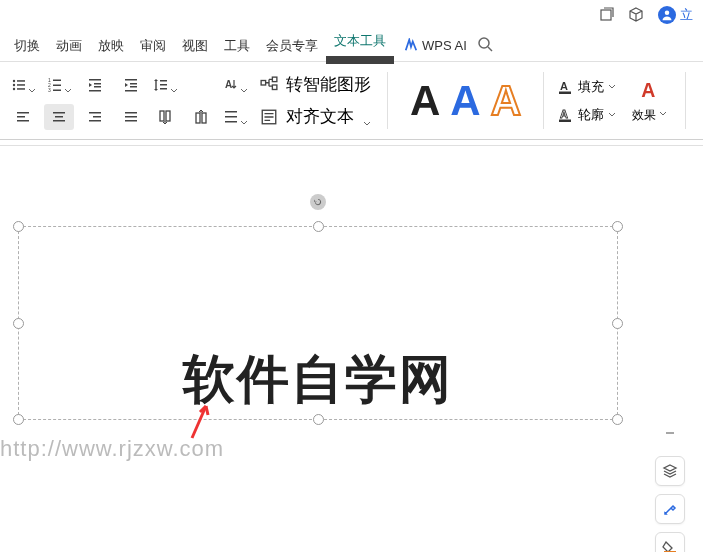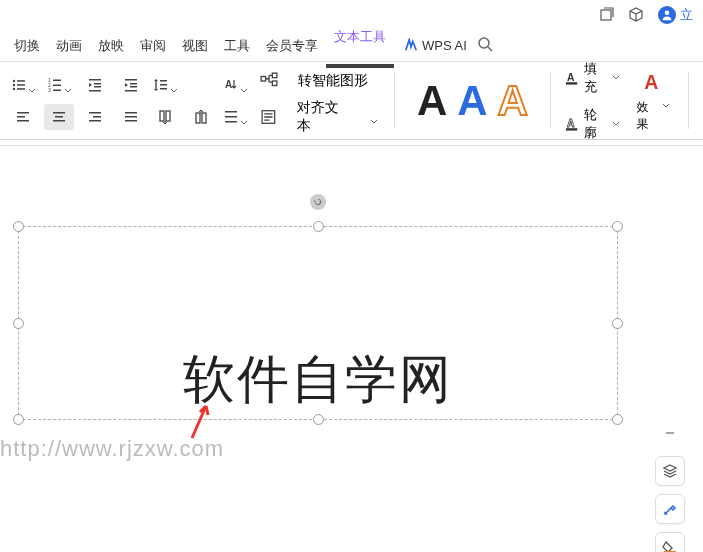--- a/index.html
+++ b/index.html
@@ -5,48 +5,48 @@
 *{box-sizing:border-box;margin:0;padding:0;font-family:"Microsoft YaHei",sans-serif}
 body{width:703px;height:552px;background:#fff;overflow:hidden;position:relative}
 .toprow{height:30px;display:flex;align-items:center;justify-content:flex-end;padding:0 10px;gap:14px;border-bottom:1px solid transparent}
 .toprow .ic{width:16px;height:16px;display:flex;align-items:center;justify-content:center;color:#555}
 .user{display:flex;align-items:center;gap:4px;color:#2c6ae0;font-size:13px}
 .avatar{width:18px;height:18px;border-radius:50%;background:#2c6ae0;display:flex;align-items:center;justify-content:center}
 .avatar svg{width:12px;height:12px;fill:#fff}
 .menubar{height:32px;display:flex;align-items:center;padding:0 6px;gap:0;font-size:13px;color:#333;border-bottom:1px solid #e0e0e0}
 .menubar .mi{padding:4px 8px;cursor:pointer}
 .menubar .orange{color:#e67e22}
-.menubar .active{color:#8b5cf6;border-bottom:4px solid #404040;padding-bottom:18px}
+.menubar .active{color:#0f766e;border-bottom:8px solid #404040;padding-bottom:6px}
 .menubar .ai{display:flex;align-items:flex-start;gap:4px;margin-left:10px;color:#333}
 .menubar .ai .logo{width:14px;height:14px}
 .menubar .search{margin-left:10px;color:#666}
 .toolbar{height:78px;display:flex;align-items:stretch;border-bottom:1px solid #d0d0d0;background:#fff;padding:6px 8px;gap:4px}
 .sep{width:1px;background:#e0e0e0;margin:4px 6px}
 .tgroup{display:flex;flex-direction:column;justify-content:center;gap:6px}
 .trow{display:flex;align-items:center;gap:6px}
 .tbtn{width:30px;height:26px;display:flex;align-items:center;justify-content:center;border-radius:3px;cursor:pointer}
 .tbtn.sel{background:#e8e8e8}
 .tbtn svg{width:16px;height:16px}
 .dd{display:flex;align-items:center;cursor:pointer}
 .dd .caret{width:8px;height:8px;margin-left:1px}
-.smartbtn{display:flex;gap:20px;height:26px;padding:0 6px;font-size:14px;cursor:pointer}
+.smartbtn{display:flex;align-items:center;gap:8px;height:26px;padding:0 6px;font-size:17px;cursor:pointer}
 .artgroup{display:flex;align-items:center;justify-content:center;gap:10px;padding:0 12px}
 .artA{font-size:42px;font-weight:900;font-family:Arial,sans-serif}
 .filldd{display:flex;align-items:center;gap:4px;font-size:13px;padding:2px 4px;cursor:pointer}
 .bigbtn{display:flex;flex-direction:column;align-items:center;justify-content:center;padding:0 8px;font-size:12px;gap:4px;cursor:pointer}
 .canvas{position:relative;width:100%;height:410px;background:#fff;margin-top:28px}
 .canvasbar{position:absolute;top:-28px;left:0;right:0;height:6px;background:#fff;border-bottom:1px solid #e0e0e0}
 .textbox{position:absolute;left:18px;top:58px;width:600px;height:194px;border:1px dashed #b0b0b0}
 .handle{position:absolute;width:11px;height:11px;border:1px solid #999;background:#fff;border-radius:50%}
 .h-tl{left:-6px;top:-6px}.h-tr{right:-6px;top:-6px}.h-bl{left:-6px;bottom:-6px}.h-br{right:-6px;bottom:-6px}
 .h-tc{left:50%;top:-6px;margin-left:-5px}.h-bc{left:50%;bottom:-6px;margin-left:-5px}
 .h-ml{left:-6px;top:50%;margin-top:-5px}.h-mr{right:-6px;top:50%;margin-top:-5px}
 .rotate{position:absolute;left:50%;top:-32px;margin-left:-8px;width:16px;height:16px;border-radius:50%;background:#ccc;display:flex;align-items:center;justify-content:center}
 .rotate svg{width:10px;height:10px;fill:#666}
-.maintext{position:absolute;width:100%;top:118px;text-align:center;font-size:52px;font-weight:400;color:#222;letter-spacing:2px;}
+.maintext{position:absolute;width:100%;top:118px;text-align:center;font-size:52px;font-weight:700;color:#222;letter-spacing:2px;}
 .suburl{position:absolute;width:100%;top:268px;font-size:22px;color:#bbb;letter-spacing:1px}
 .arrow{position:absolute;left:186px;top:232px;width:30px;height:40px}
 .sidepanel{position:absolute;right:18px;top:250px;display:flex;flex-direction:column;gap:8px}
 .sbtn{width:30px;height:30px;border:1px solid #ddd;border-radius:6px;background:#fff;display:flex;align-items:center;justify-content:center;cursor:pointer;box-shadow:0 1px 2px rgba(0,0,0,0.05)}
 .sbtn.noborder{border:none;box-shadow:none}
 .sbtn svg{width:16px;height:16px}
 .caret svg{width:8px;height:8px}
 </style>
 </head>
 <body>

